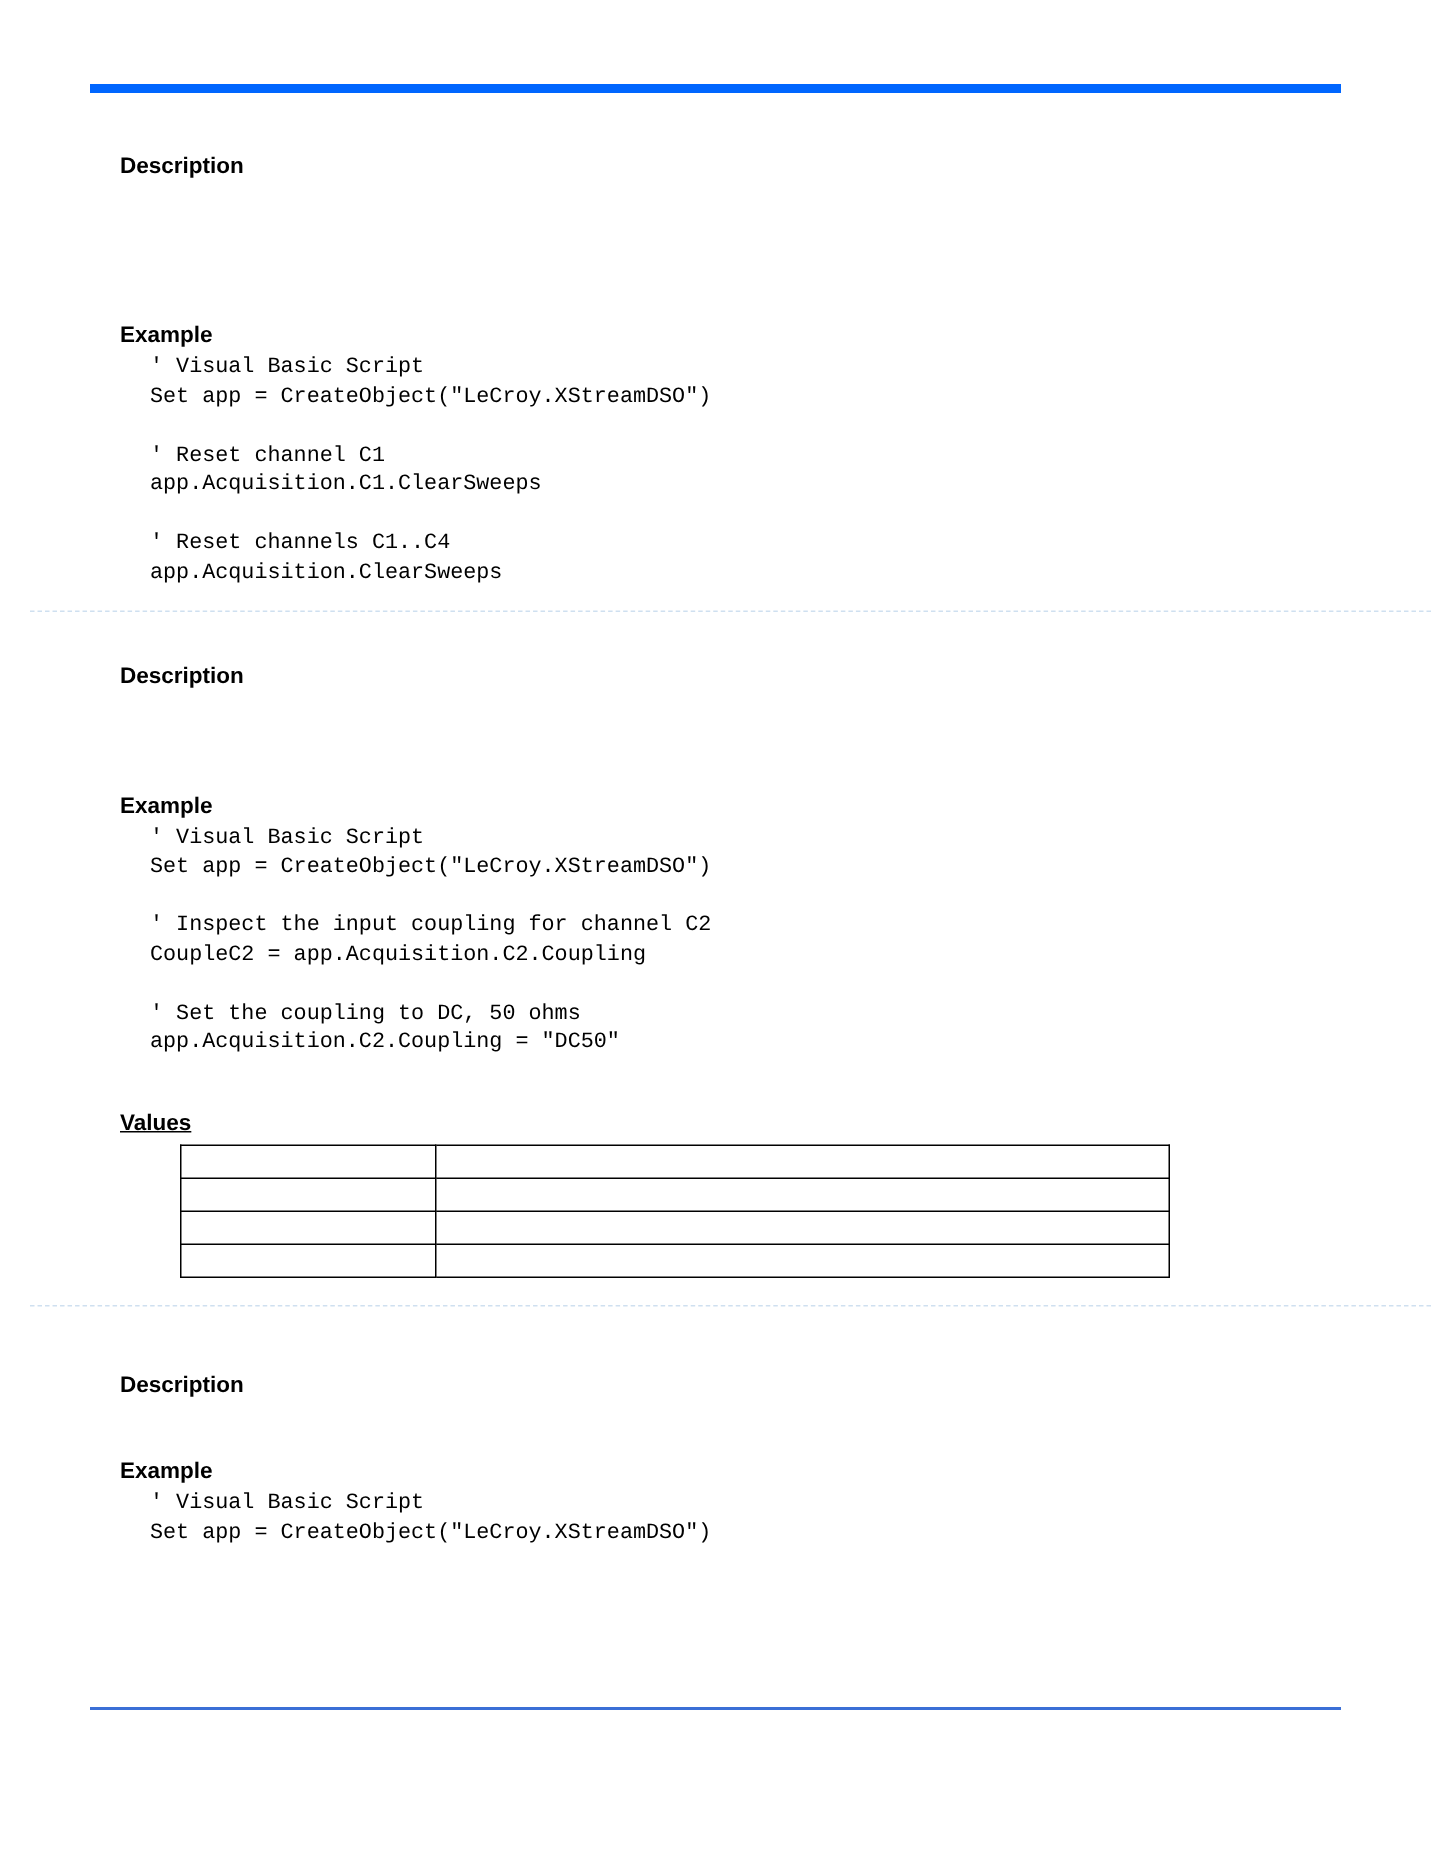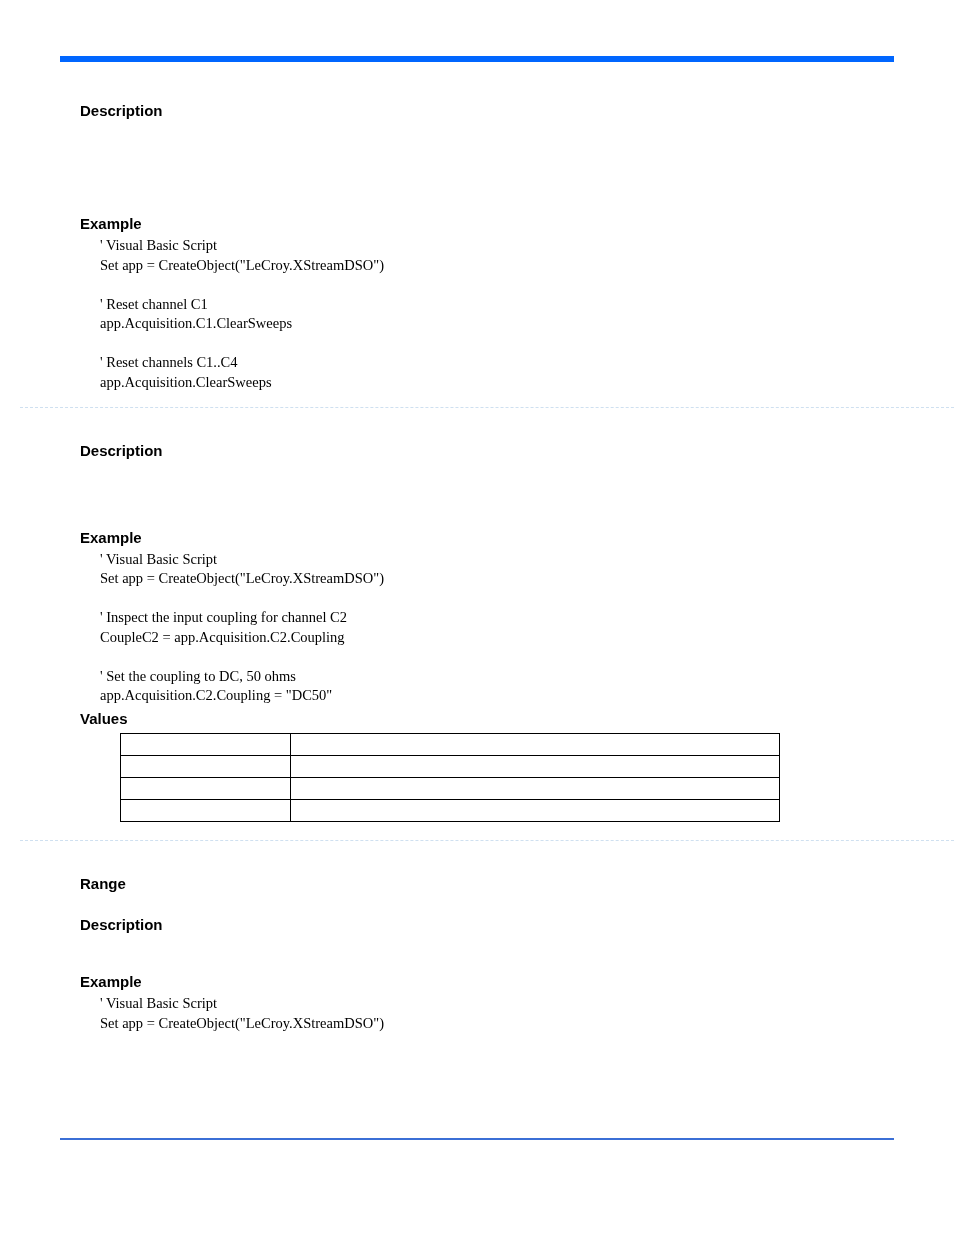--- a/index.html
+++ b/index.html
@@ -22,21 +22,21 @@
   .left-col {
     padding-left: 20px;
   }
   .heading {
     font-weight: 700;
     font-size: 15px;
     margin-top: 10px;
     margin-bottom: 4px;
   }
   .code {
-    font-family: Liberation Serif, serif;
+    font-family: Liberation Mono, monospace;
     font-size: 14.5px;
     white-space: pre;
     line-height: 1.35;
     padding-left: 20px;
     margin-top: 2px;
     color: #000000;
   }
   .gap-lg { height: 56px; }
   .gap-md { height: 26px; }
   .gap-sm { height: 10px; }
@@ -93,21 +93,21 @@
     <div class="heading">Example</div>
     <div class="code">' Visual Basic Script
 Set app = CreateObject("LeCroy.XStreamDSO")
 
 ' Inspect the input coupling for channel C2
 CoupleC2 = app.Acquisition.C2.Coupling
 
 ' Set the coupling to DC, 50 ohms
 app.Acquisition.C2.Coupling = "DC50"</div>
 
-    <div class="heading" style="padding-left:0;margin-top:4px;">Values</div>
+    <div class="heading" style="padding-left:0;margin-top:34px;text-decoration:underline;">Values</div>
     <table class="values-table">
       <tbody>
           <tr>
             <td class="c1"></td>
             <td></td>
           </tr>
       <tr>
             <td class="c1"></td>
             <td></td>
           </tr>
@@ -118,21 +118,20 @@
       <tr>
             <td class="c1"></td>
             <td></td>
           </tr>
     </tbody>
       </table>
 
     <hr class="sep" style="margin-top:18px;">
 
     <div class="gap-sm"></div>
-    <div class="heading">Range</div>
     <div class="gap-sm"></div>
     <div class="heading">Description</div>
     <div class="gap-md"></div>
     <div class="heading">Example</div>
     <div class="code">' Visual Basic Script
 Set app = CreateObject("LeCroy.XStreamDSO")</div>
 
   </div>
 </div>
 

